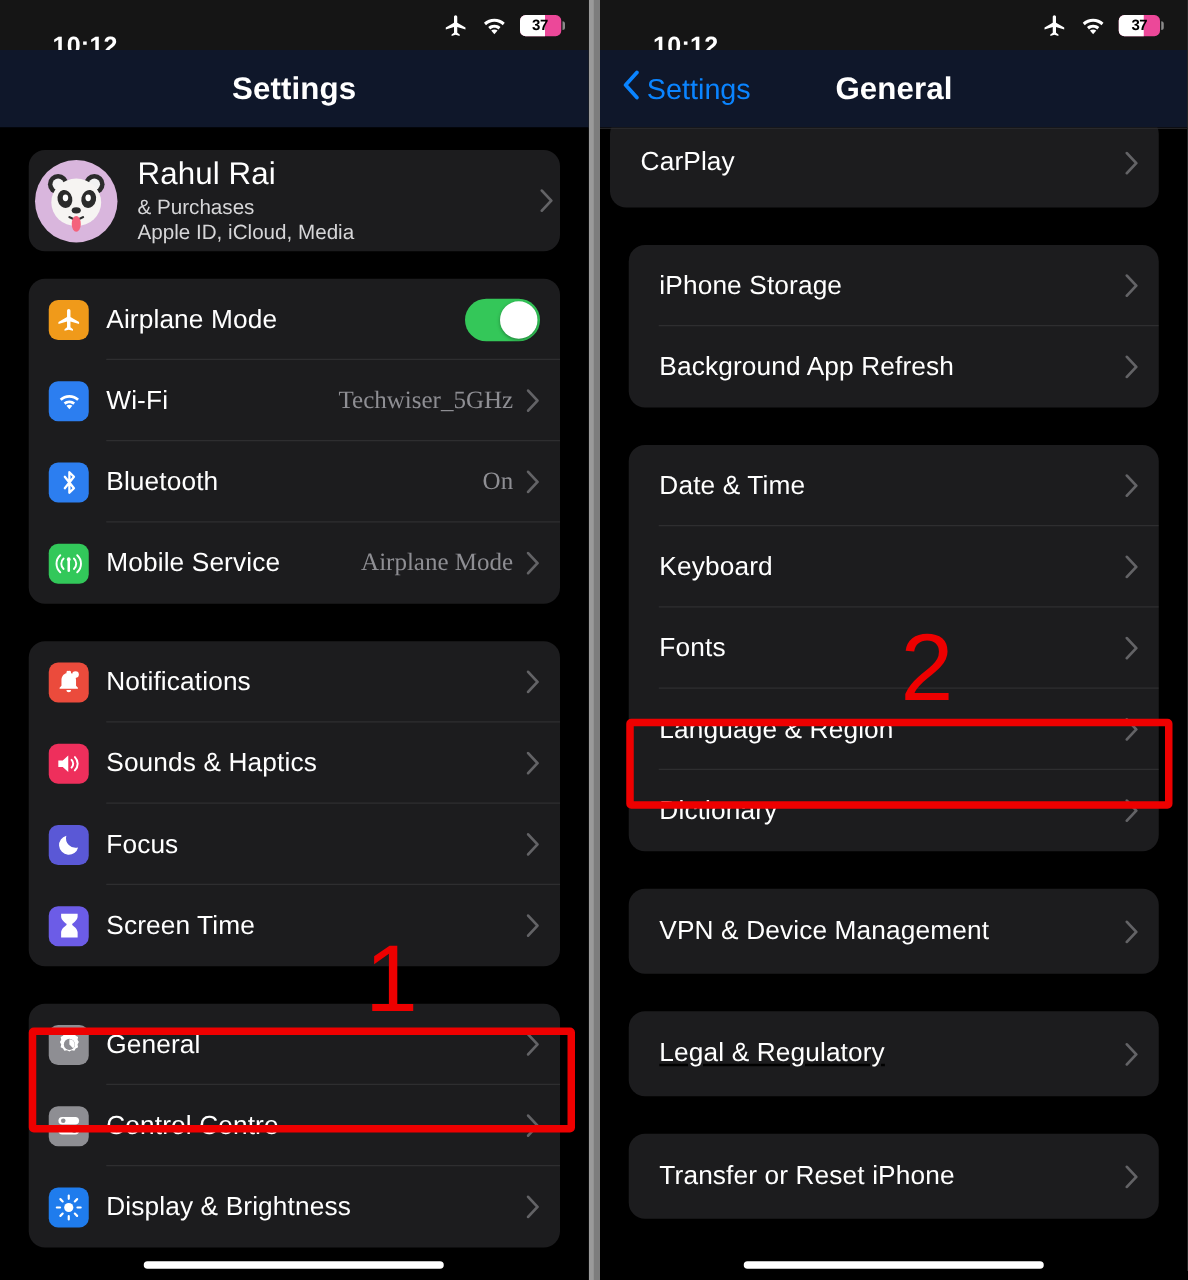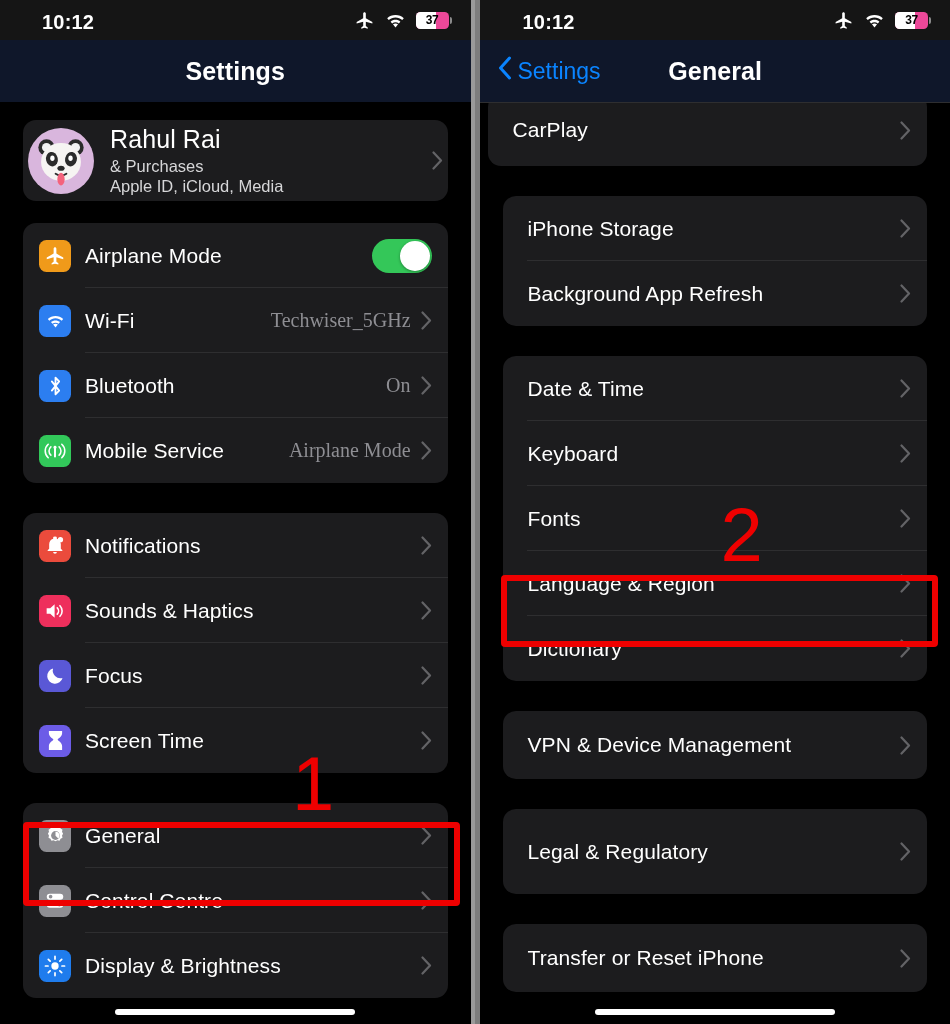--- a/index.html
+++ b/index.html
@@ -15,21 +15,21 @@
   .phone.right { width:472px; margin-left:5px; }
   .divider { width:5px; height:1024px; background:#9a9a9a; }
 
   
   .statusbar {
     height:40px; display:flex; align-items:center;
     padding:0 24px 0 0; position:relative;
     background:#151515;
   }
   .sb-time {
-    position:absolute; left:42px; top:11px;
+    position:absolute; left:42px; top:26px;
     color:#fff; font-size:20px; font-weight:bold; letter-spacing:.2px;
   }
   .sb-right {
     position:absolute; right:22px; top:10px;
     display:flex; align-items:center; gap:9px;
   }
   .ic-plane svg, .ic-wifi svg { display:block; }
   .battery {
     position:relative; width:33px; height:17px;
     border-radius:4.5px; background:#ec4899;
@@ -539,21 +539,21 @@
                 <path d="M1.5 1.5L9 9.5 1.5 17.5"></path>
               </svg>
           </span>
 
         </div>
       </div>
 
       <div class="gap lg"></div>
 
       <div class="group">
-        <div class="row noicon last" style="height:85px;">
+        <div class="row noicon last" style="height:68px;text-decoration:underline;">
           <span class="label">Legal &amp; Regulatory</span>
           <span class="chev">
             <svg width="11" height="19" viewBox="0 0 11 19" fill="none" stroke="#636366" stroke-width="2.2" stroke-linecap="round" stroke-linejoin="round">
                 <path d="M1.5 1.5L9 9.5 1.5 17.5"></path>
               </svg>
           </span>
 
         </div>
       </div>
 

